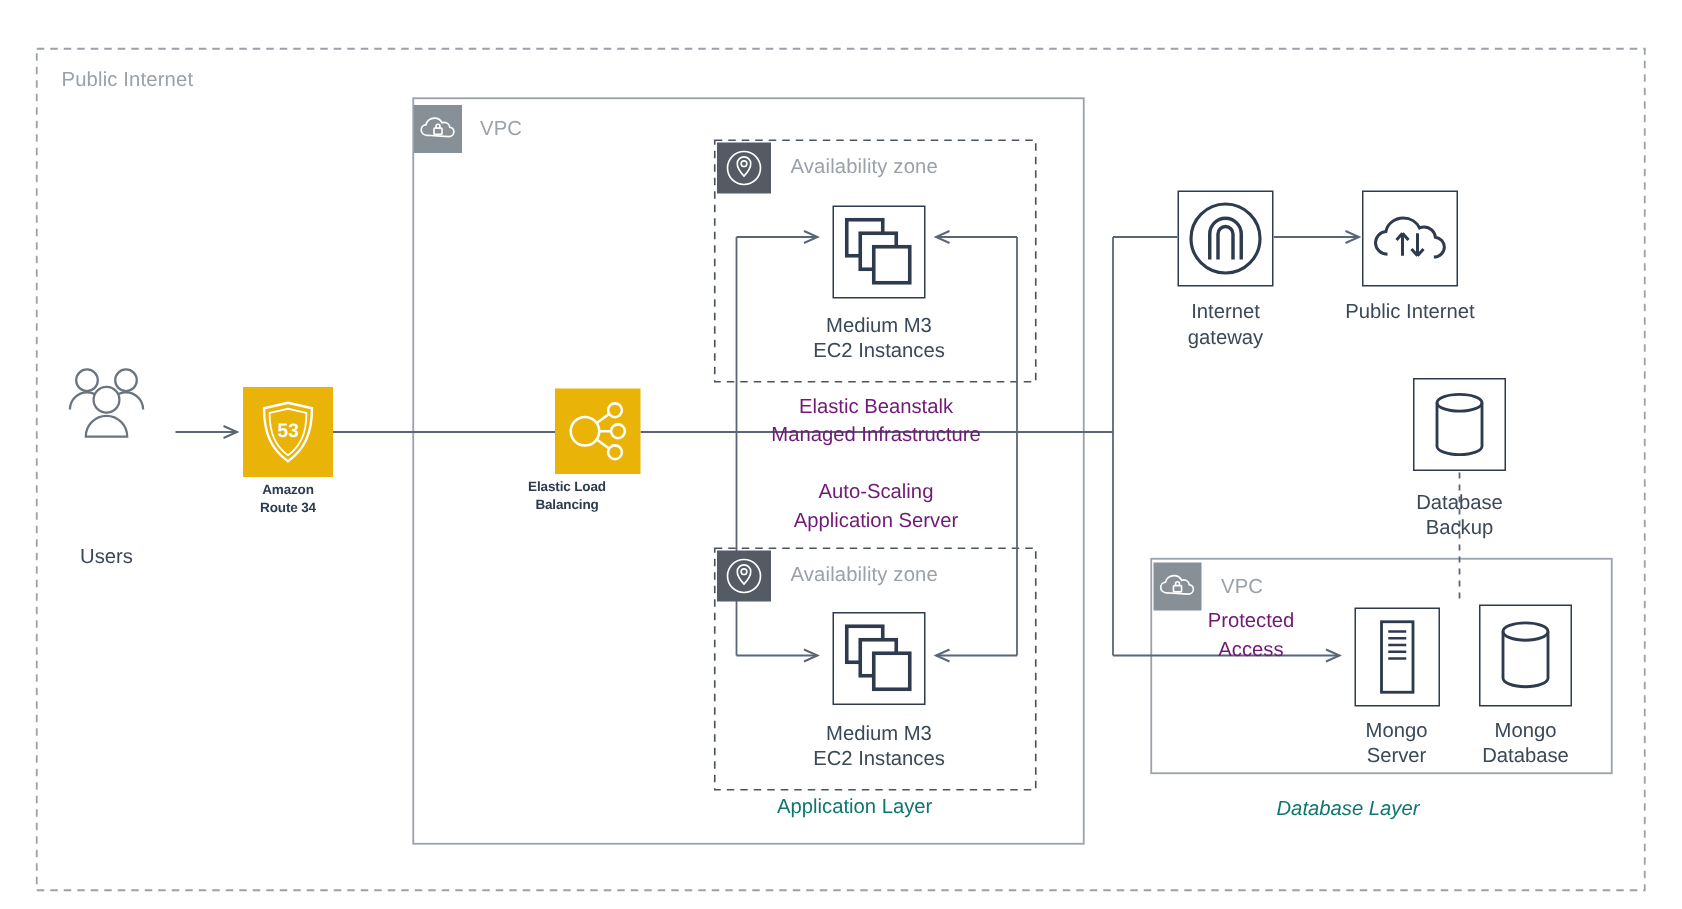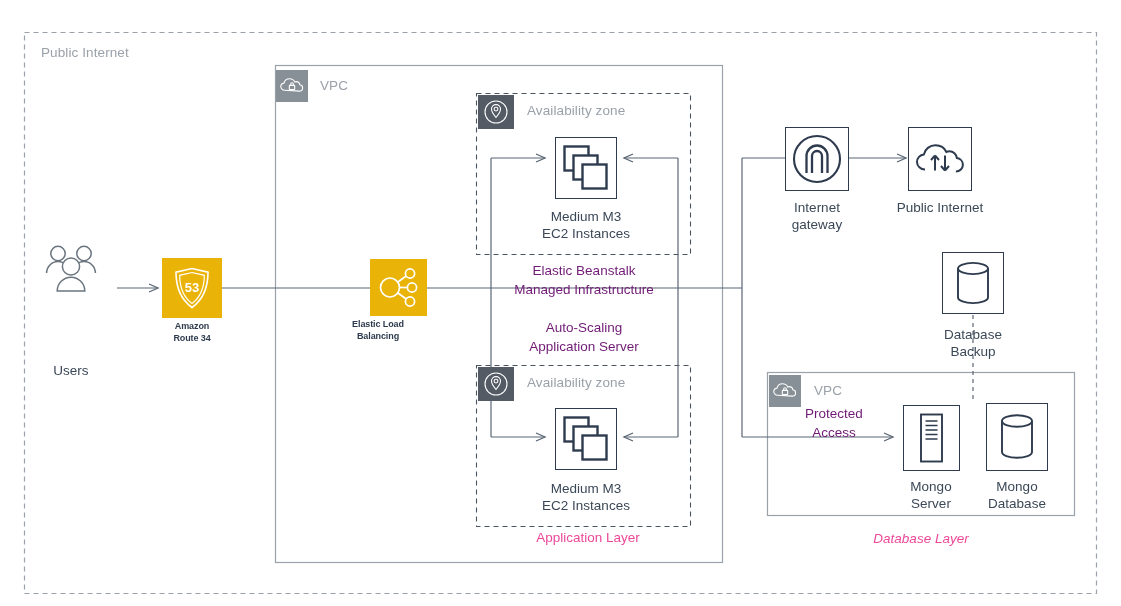--- a/index.html
+++ b/index.html
@@ -30,23 +30,22 @@
   .grp-label {
     position: absolute;
     font-size: 13.5px;
     color: #9aa1a9;
     letter-spacing: .1px;
     white-space: nowrap;
   }
   .layer-label {
     position: absolute;
     font-size: 13.5px;
-    color: #ec4899;
+    color: #0f766e;
     white-space: nowrap;
-    text-align: center;
   }
   
   .tile-dark {
     position: absolute;
     background: #eab308;
     box-sizing: border-box;
   }
   .tile-gray {
     position: absolute;
     background: #879096;

